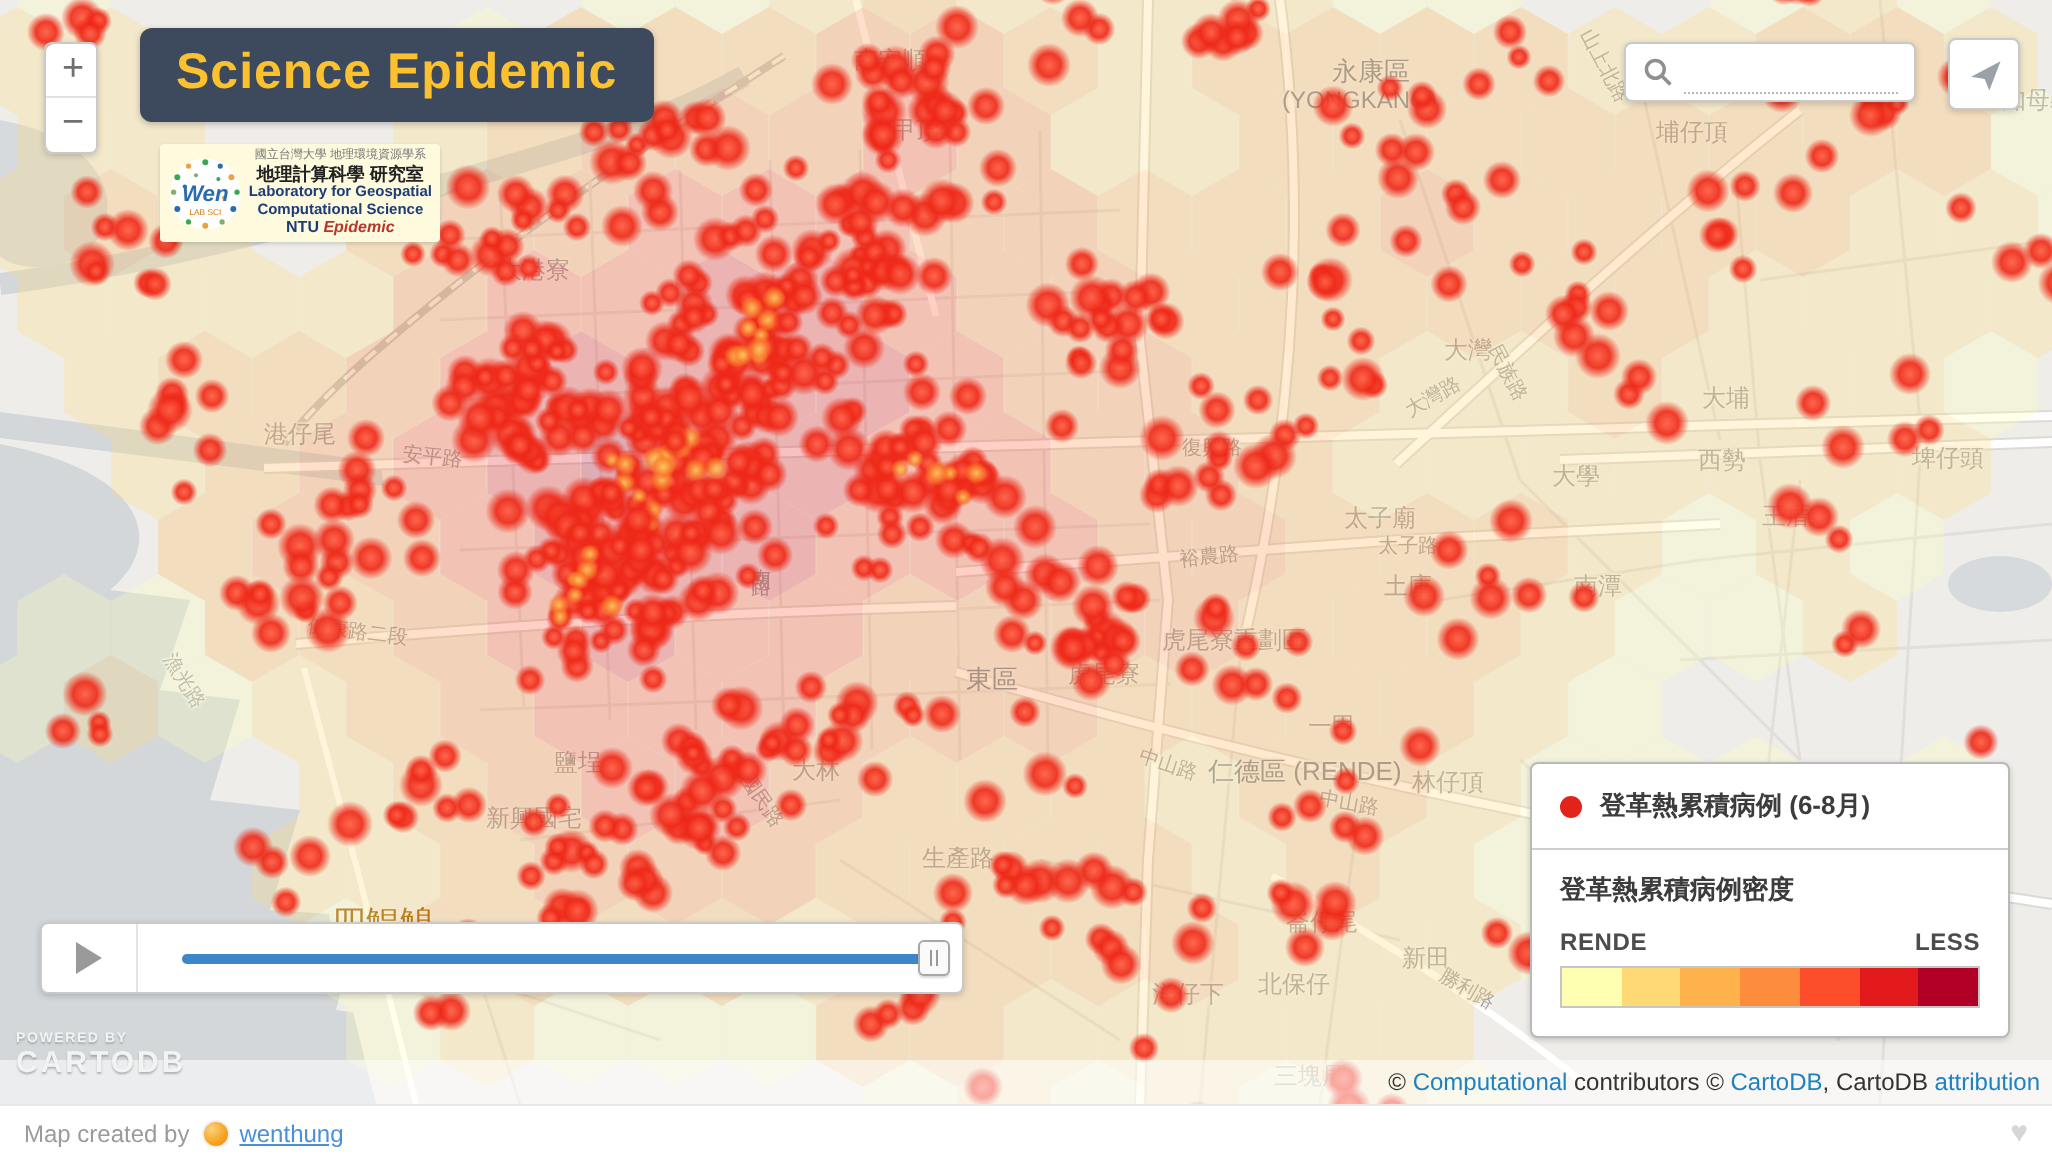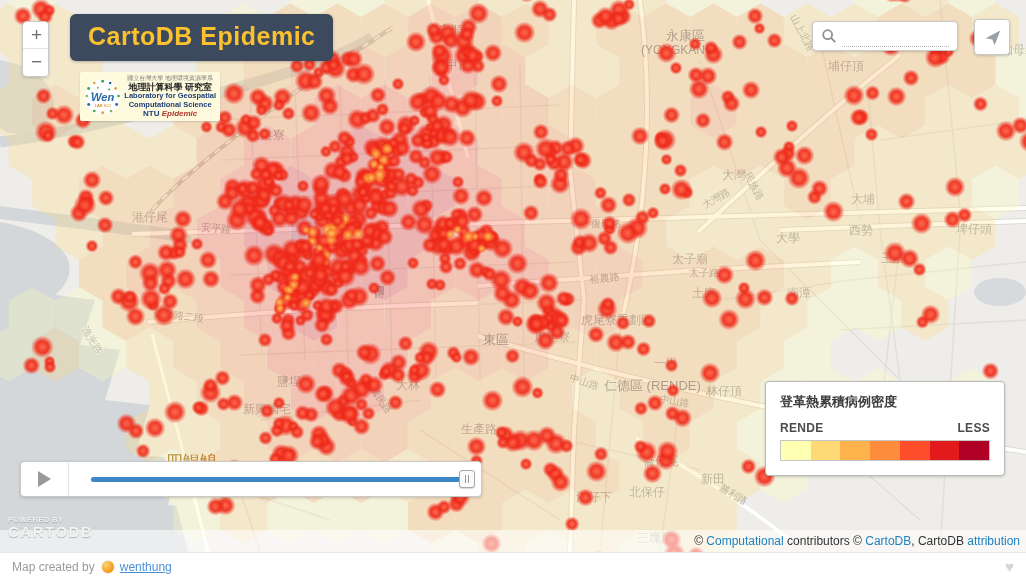--- a/index.html
+++ b/index.html
@@ -1262,21 +1262,21 @@
       </div>
 
     <div class="zoomctl">
       <div class="zoomwrap">
         <div class="zbtn">+</div>
         <div class="zbtn">−</div>
       </div>
     </div>
 
     <div class="titlebar">
-      <span class="t">CartoDB Epidemic</span>
+      <span class="t">Science Epidemic</span>
     </div>
 
     <div class="lablogo">
       <svg width="40" height="40" viewBox="0 0 40 40">
         <circle cx="20" cy="20" r="19" fill="#ffffff"></circle>
         <g>
           <circle cx="20" cy="3" r="1.6" fill="#3aa757"></circle>
             <circle cx="28" cy="5" r="1.4" fill="#2b6cb0"></circle>
           <circle cx="34" cy="11" r="1.6" fill="#e8a33d"></circle>
             <circle cx="37" cy="19" r="1.4" fill="#3aa757"></circle>
@@ -1327,20 +1327,24 @@
           <div class="tl-fill" id="tlFill" style="width: 100%;"></div>
           <div class="tl-handle">
               <i></i>
               <i></i>
             </div>
         </div>
       </div>
     </div>
 
     <div class="legend panel">
+      <div class="lg-sec1">
+        <span class="lg-dot" id="lgDot" style="background: rgb(226, 35, 26);"></span>
+        <span class="lg-title">登革熱累積病例 (6-8月)</span>
+      </div>
       <div class="lg-sec2">
         <div class="lg-density">登革熱累積病例密度</div>
         <div class="lg-minmax">
           <span>RENDE</span>
           <span>LESS</span>
         </div>
         <div class="lg-ramp" id="lgRamp">
             <div style="background: rgb(255, 255, 178);"></div>
             <div style="background: rgb(254, 217, 118);"></div>
             <div style="background: rgb(254, 178, 76);"></div>

